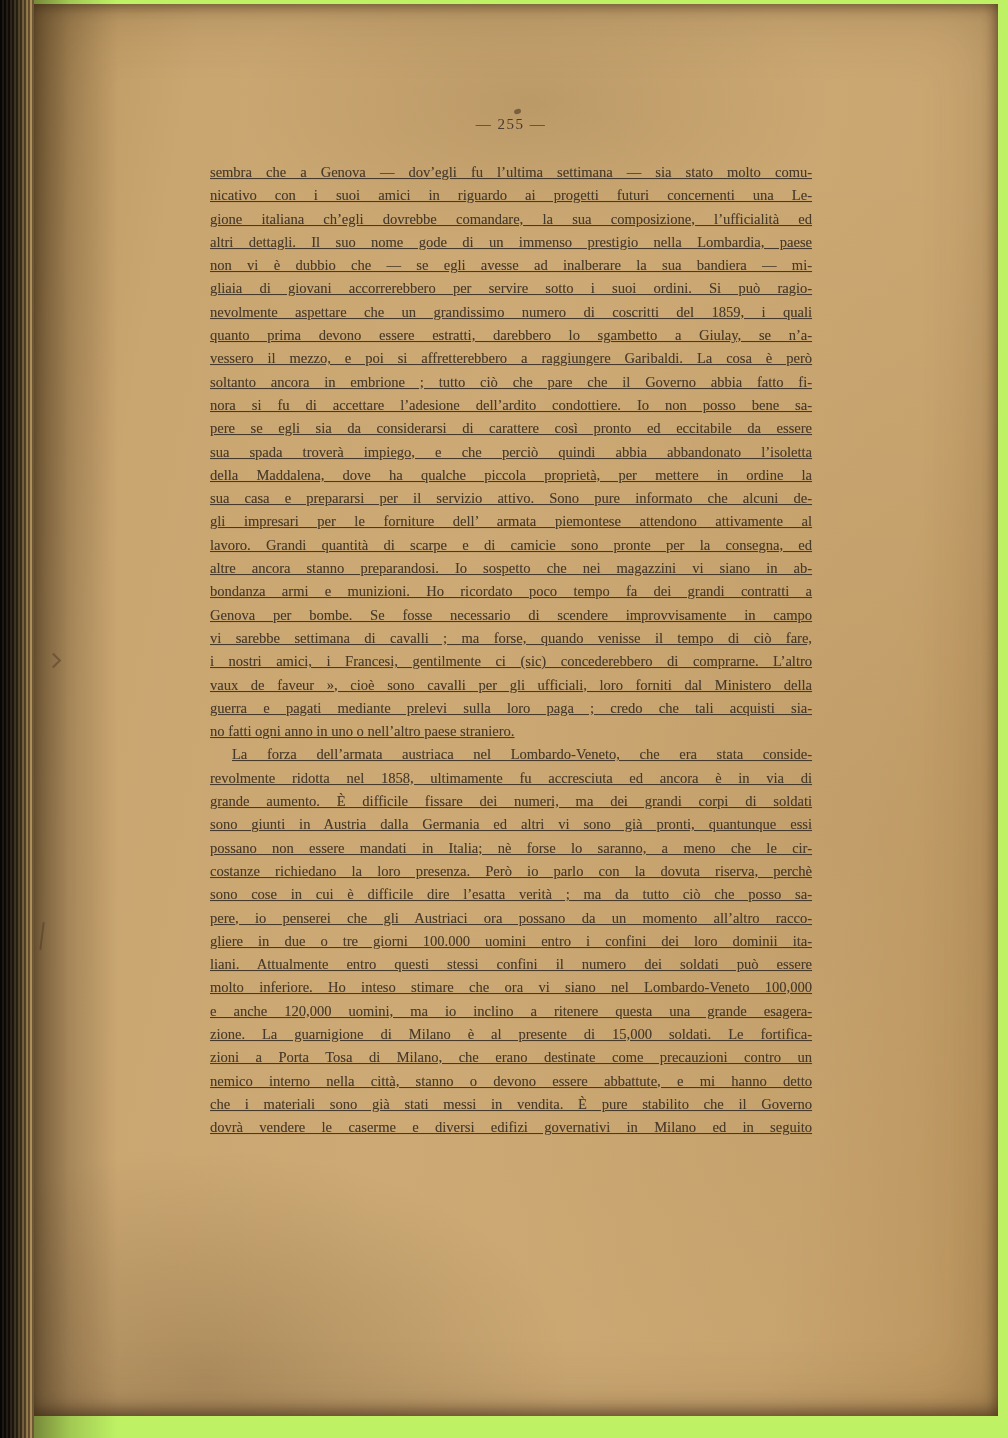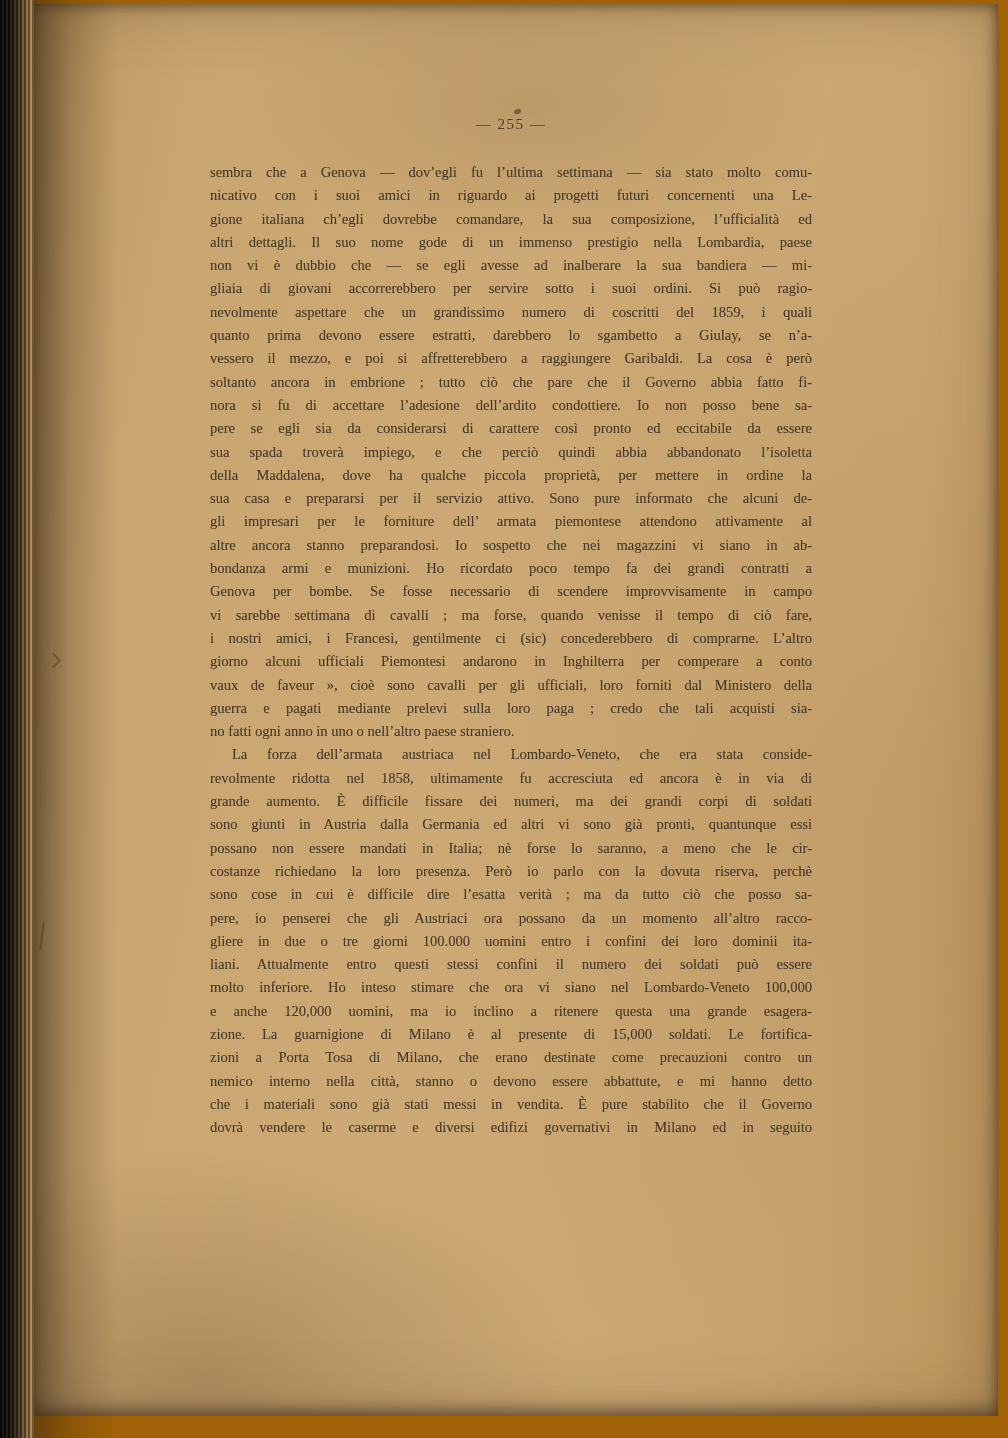--- a/index.html
+++ b/index.html
@@ -4,21 +4,21 @@
 <style>
   html, body {
     margin: 0;
     padding: 0;
     background: #1a2338;
   }
   .scan {
     position: relative;
     width: 1008px;
     height: 1438px;
-    background: #a16207;
+    background: #bef264;
     overflow: hidden;
     font-family: "Liberation Serif", "DejaVu Serif", serif;
   }
   
   .book-edge {
     position: absolute;
     left: 0; top: 0; bottom: 0;
     width: 34px;
     background:
       repeating-linear-gradient(90deg,
@@ -88,20 +88,21 @@
     transform: rotate(-12deg);
   }
   .paragraph { margin: 0; }
   .line {
     font-size: 14.5px;
     line-height: 23.3px;
     color: #473a2a;
     text-align: justify;
     text-align-last: justify;
     text-shadow: 0.2px 0.2px 0 rgba(71,58,42,0.35);
+    text-decoration: underline;
   }
   .line.last { text-align-last: left; }
   .line.indent { text-indent: 22px; }
   
   .pencil-chevron {
     position: absolute;
     left: 48px; top: 655px;
     width: 9px; height: 9px;
     border-top: 2px solid rgba(70,52,30,0.45);
     border-right: 2px solid rgba(70,52,30,0.45);
@@ -138,26 +139,26 @@
             <div class="line">nevolmente aspettare che un grandissimo numero di coscritti del 1859, i quali</div>
             <div class="line">quanto prima devono essere estratti, darebbero lo sgambetto a Giulay, se n’a-</div>
             <div class="line">vessero il mezzo, e poi si affretterebbero a raggiungere Garibaldi. La cosa è però</div>
             <div class="line">soltanto ancora in embrione ; tutto ciò che pare che il Governo abbia fatto fi-</div>
             <div class="line">nora si fu di accettare l’adesione dell’ardito condottiere. Io non posso bene sa-</div>
             <div class="line">pere se egli sia da considerarsi di carattere così pronto ed eccitabile da essere</div>
             <div class="line">sua spada troverà impiego, e che perciò quindi abbia abbandonato l’isoletta</div>
             <div class="line">della Maddalena, dove ha qualche piccola proprietà, per mettere in ordine la</div>
             <div class="line">sua casa e prepararsi per il servizio attivo. Sono pure informato che alcuni de-</div>
             <div class="line">gli impresari per le forniture dell’ armata piemontese attendono attivamente al</div>
+            <div class="line">lavoro. Grandi quantità di scarpe e di camicie sono pronte per la consegna, ed</div>
             <div class="line">altre ancora stanno preparandosi. Io sospetto che nei magazzini vi siano in ab-</div>
             <div class="line">bondanza armi e munizioni. Ho ricordato poco tempo fa dei grandi contratti a</div>
             <div class="line">Genova per bombe. Se fosse necessario di scendere improvvisamente in campo</div>
             <div class="line">vi sarebbe settimana di cavalli ; ma forse, quando venisse il tempo di ciò fare,</div>
             <div class="line">i nostri amici, i Francesi, gentilmente ci (sic) concederebbero di comprarne. L’altro</div>
-            <div class="line">giorno alcuni ufficiali Piemontesi andarono in Inghilterra per comperare a conto</div>
             <div class="line">vaux de faveur », cioè sono cavalli per gli ufficiali, loro forniti dal Ministero della</div>
             <div class="line">guerra e pagati mediante prelevi sulla loro paga ; credo che tali acquisti sia-</div>
             <div class="line last">no fatti ogni anno in uno o nell’altro paese straniero.</div>
           </div>
           <div class="paragraph">
             <div class="line indent">La forza dell’armata austriaca nel Lombardo-Veneto, che era stata conside-</div>
             <div class="line">revolmente ridotta nel 1858, ultimamente fu accresciuta ed ancora è in via di</div>
             <div class="line">grande aumento. È difficile fissare dei numeri, ma dei grandi corpi di soldati</div>
             <div class="line">sono giunti in Austria dalla Germania ed altri vi sono già pronti, quantunque essi</div>
             <div class="line">possano non essere mandati in Italia; nè forse lo saranno, a meno che le cir-</div>

